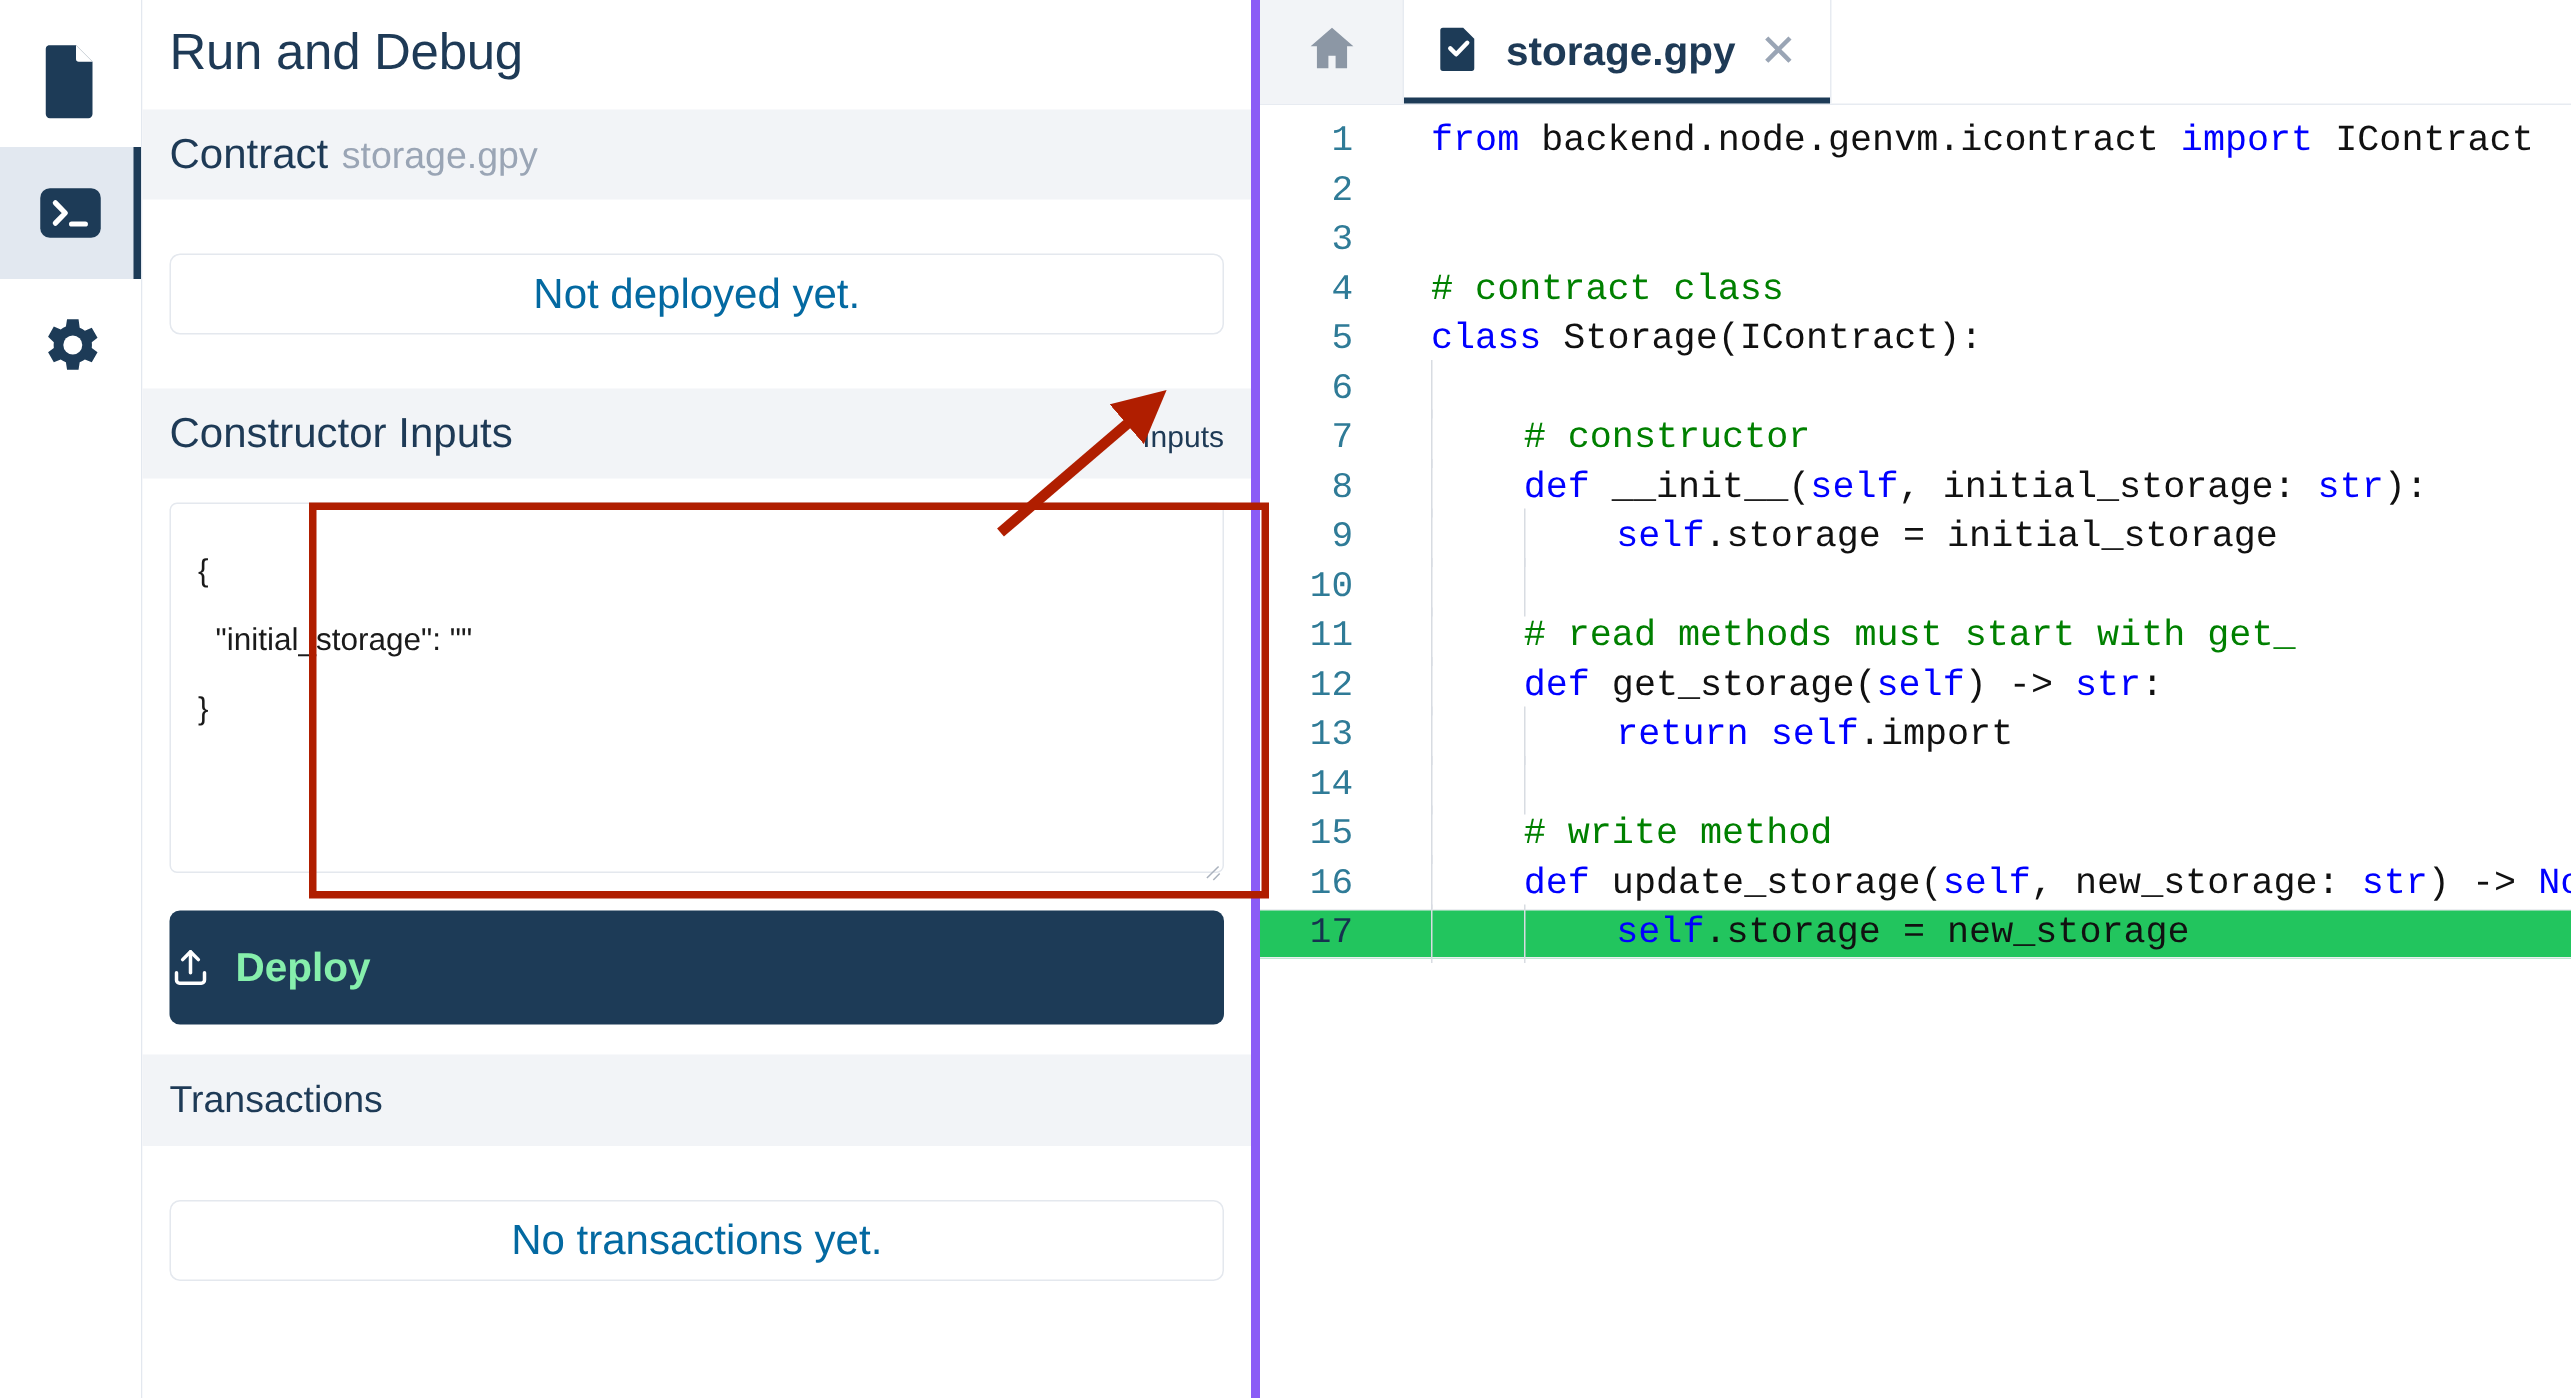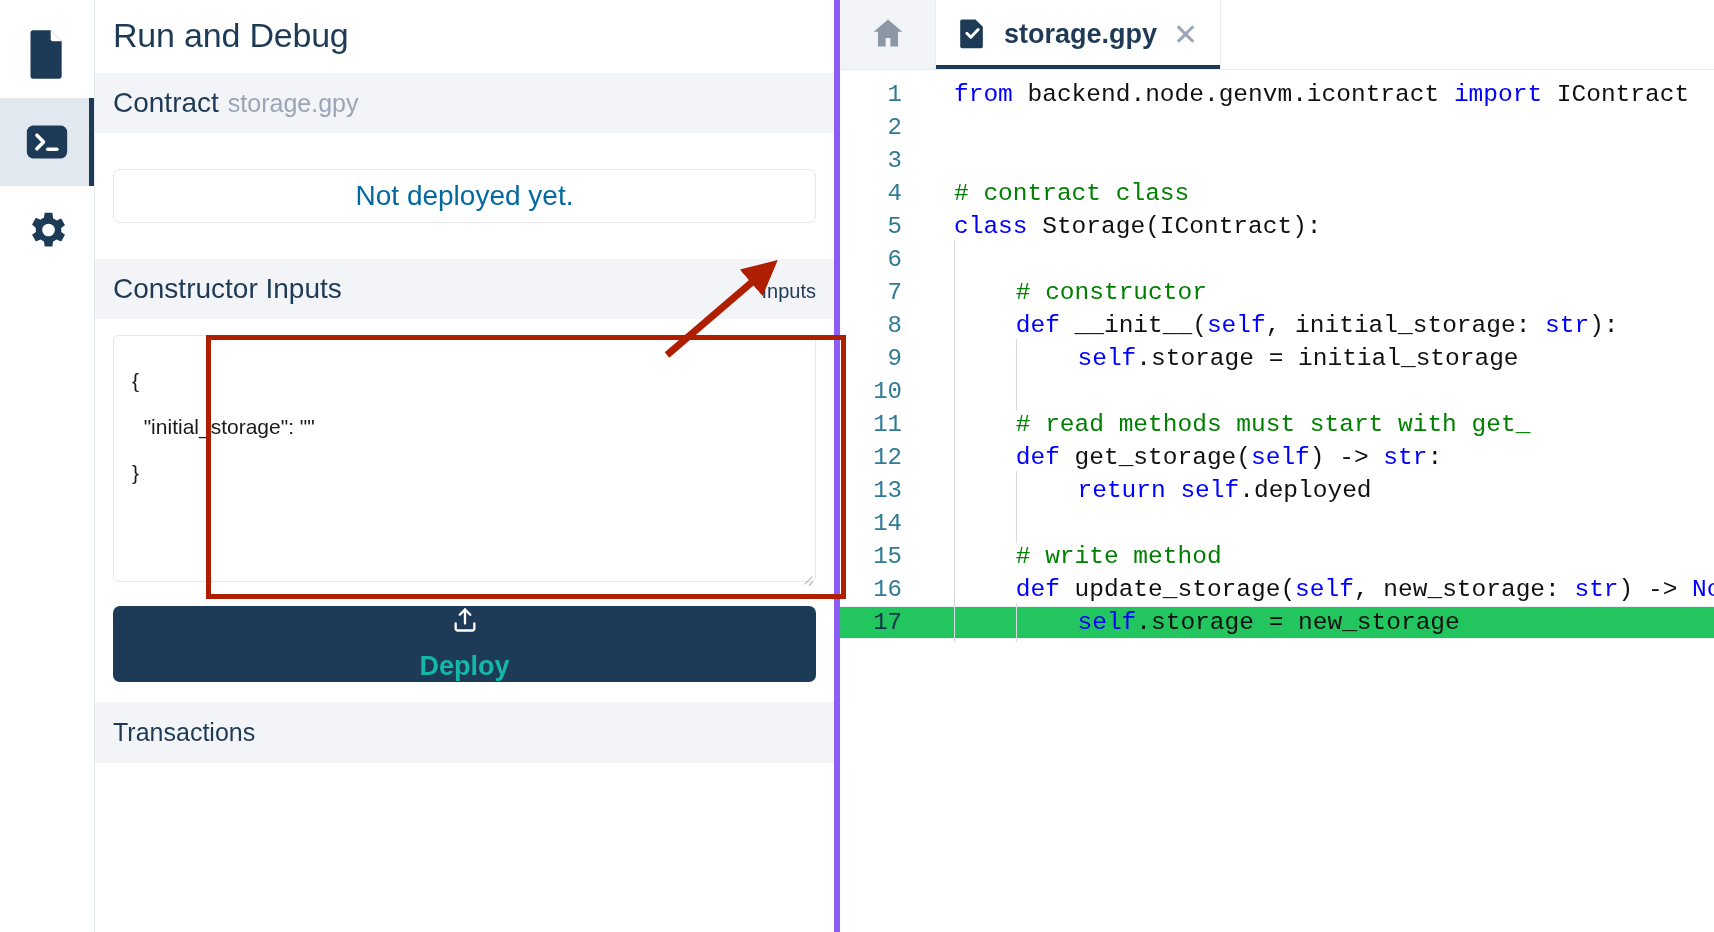--- a/index.html
+++ b/index.html
@@ -126,30 +126,29 @@
   }
   .resize-grip::before { width: 11px; right: 0; bottom: 3px; transform: rotate(-45deg); }
   .resize-grip::after  { width: 6px;  right: 0; bottom: 0px; transform: rotate(-45deg); }
 
   .deploy-btn {
     margin: 20px 18px 0 18px;
     height: 76px;
     background: #1d3b57;
     border: none;
     border-radius: 7px;
-    color: #14b8a6;
+    color: #86efac;
     font-size: 27px;
     font-weight: bold;
     display: flex;
     align-items: center;
-    justify-content: flex-end;
+    justify-content: flex-start;
     gap: 16px;
     cursor: pointer;
     font-family: "Liberation Sans", sans-serif;
-    flex-direction: column;
   }
   .deploy-btn svg { display:block; }
 
   .tx-section-head {
     background: #f2f4f7;
     margin-top: 20px;
     padding: 16px 18px;
     font-size: 25px;
     color: #1e3a56;
     min-height: 60px;
@@ -333,20 +332,21 @@
           <path d="M12 15V3"></path>
           <path d="M7.5 7.5L12 3l4.5 4.5"></path>
           <path d="M4 15v4.2A1.8 1.8 0 0 0 5.8 21h12.4A1.8 1.8 0 0 0 20 19.2V15"></path>
         </svg>
       </span>
       <span>Deploy</span>
     </button>
 
     <div class="tx-section-head">Transactions</div>
 
+    <div class="placeholder-box">No transactions yet.</div>
 
     <div class="annot-box"></div>
     <svg class="annot-arrow" width="130" height="105" viewBox="0 0 130 105">
       <defs>
         <marker id="ah" markerWidth="5" markerHeight="5" refX="2.6" refY="2.5" orient="auto">
           <path d="M0,0 L5,2.5 L0,5 z" fill="#b01e00"></path>
         </marker>
       </defs>
       <line x1="12" y1="100" x2="110" y2="16" stroke="#b01e00" stroke-width="7" marker-end="url(#ah)"></line>
     </svg>
@@ -417,21 +417,21 @@
         <div class="cline">
           <div class="gutter">11</div>
           <div class="ctext"><span class="ind">&nbsp;&nbsp;&nbsp;&nbsp;</span><span class="cm"># read methods must start with get_</span></div>
         </div>
         <div class="cline">
           <div class="gutter">12</div>
           <div class="ctext"><span class="ind">&nbsp;&nbsp;&nbsp;&nbsp;</span><span class="kw">def</span><span class="pl"> get_storage(</span><span class="kw">self</span><span class="pl">) -&gt; </span><span class="kw">str</span><span class="pl">:</span></div>
         </div>
         <div class="cline">
           <div class="gutter">13</div>
-          <div class="ctext"><span class="ind">&nbsp;&nbsp;&nbsp;&nbsp;</span><span class="ind">&nbsp;&nbsp;&nbsp;&nbsp;</span><span class="kw">return</span><span class="pl"> </span><span class="kw">self</span><span class="pl">.deployed</span></div>
+          <div class="ctext"><span class="ind">&nbsp;&nbsp;&nbsp;&nbsp;</span><span class="ind">&nbsp;&nbsp;&nbsp;&nbsp;</span><span class="kw">return</span><span class="pl"> </span><span class="kw">self</span><span class="pl">.import</span></div>
         </div>
         <div class="cline">
           <div class="gutter">14</div>
           <div class="ctext"><span class="ind">&nbsp;&nbsp;&nbsp;&nbsp;</span><span class="ind">&nbsp;&nbsp;&nbsp;&nbsp;</span></div>
         </div>
         <div class="cline">
           <div class="gutter">15</div>
           <div class="ctext"><span class="ind">&nbsp;&nbsp;&nbsp;&nbsp;</span><span class="cm"># write method</span></div>
         </div>
         <div class="cline">

